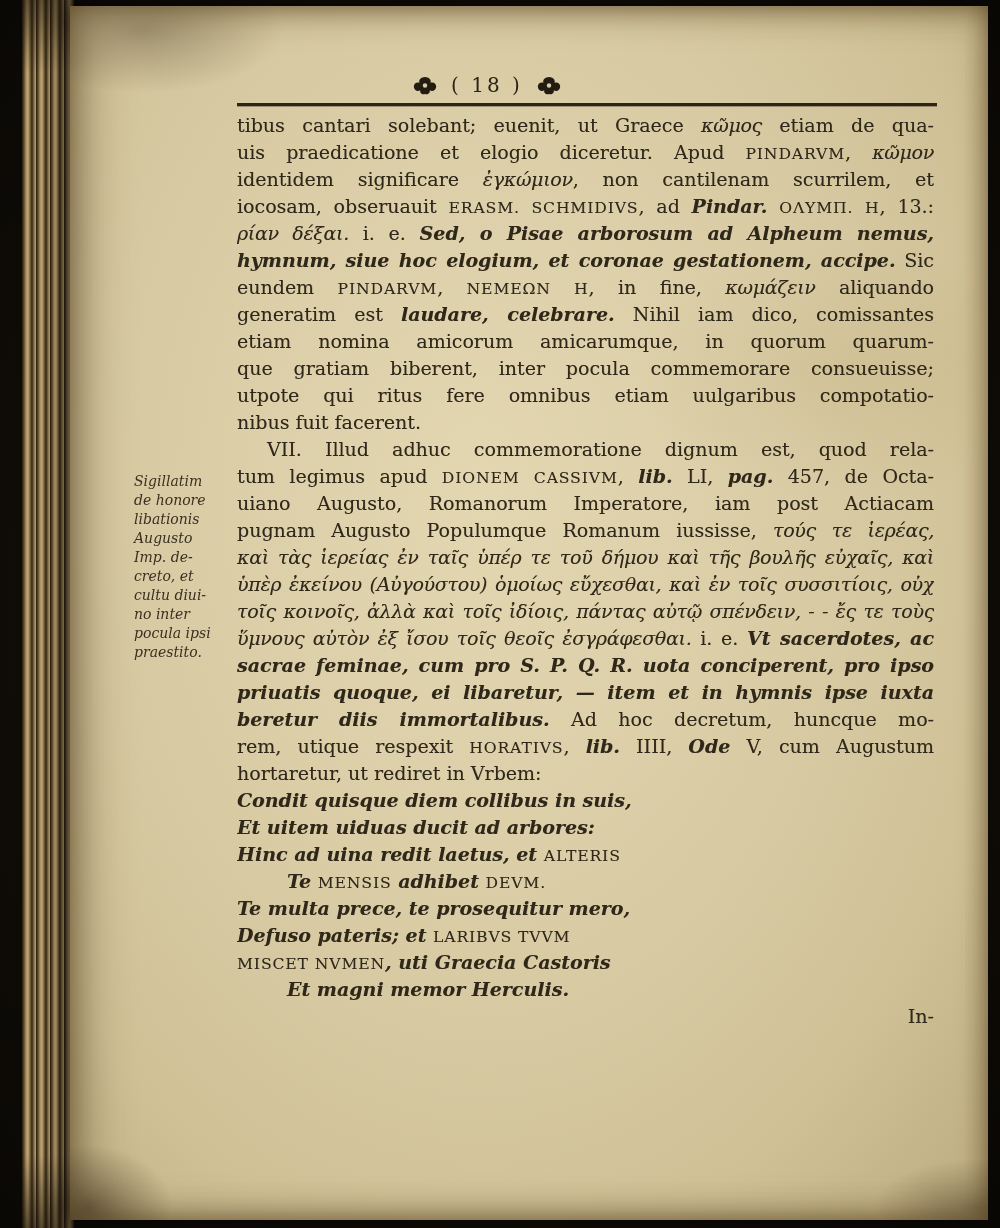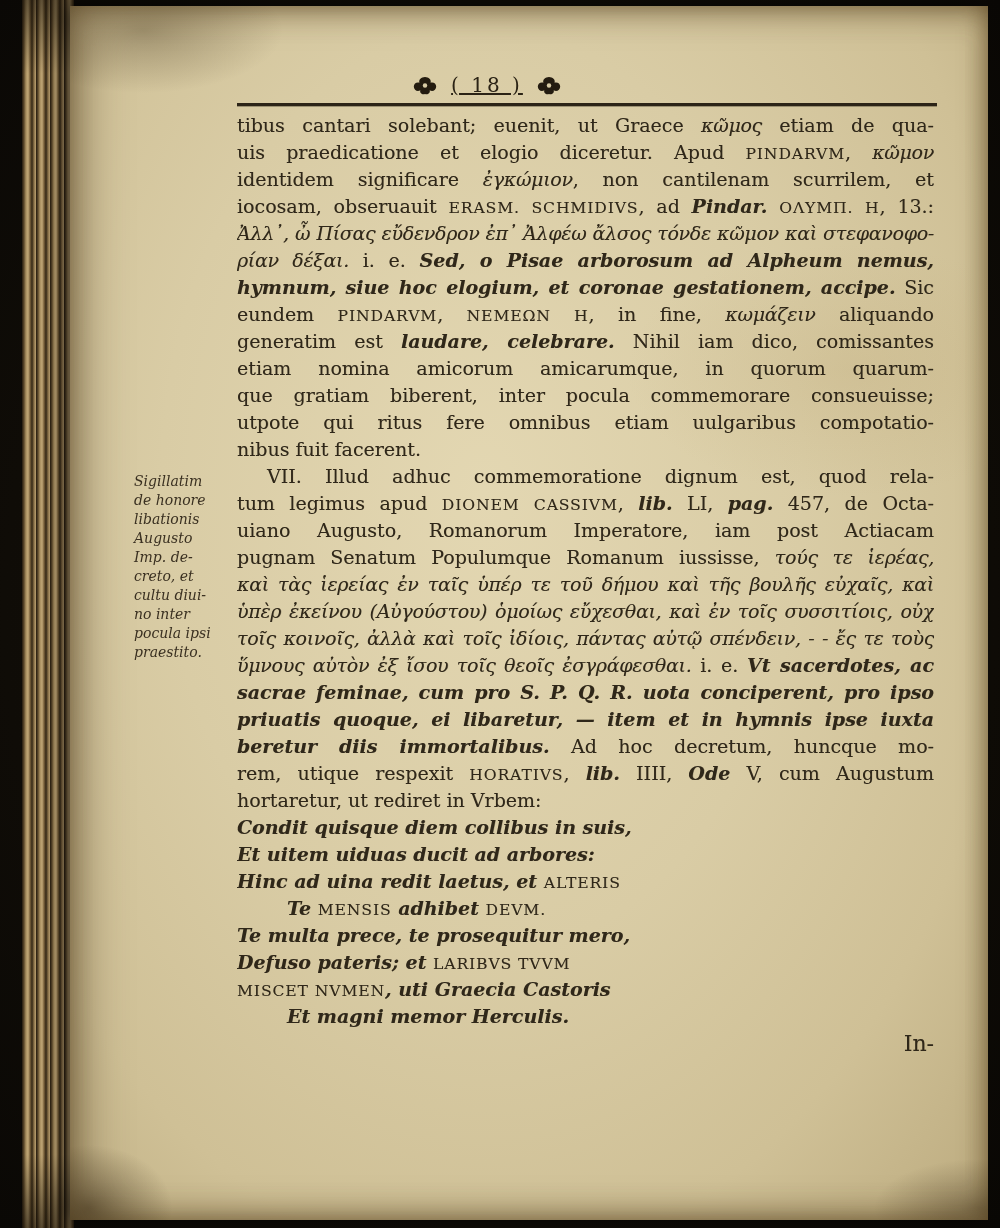--- a/index.html
+++ b/index.html
@@ -39,21 +39,21 @@
       radial-gradient(ellipse 320px 180px at 85% 30%, rgba(188,166,116,.25), rgba(0,0,0,0) 70%);
   }
   .page > * { position:relative; z-index:1; }
 
   .header {
     position:absolute; top:64px; left:322px; width:190px; height:30px;
     display:flex; justify-content:center; align-items:center; gap:12px;
     color:#2b2315;
   }
   .pagenum {
-    font-size:20px; letter-spacing:3px; color:#2b2315; white-space:nowrap;text-decoration:underline;
+    font-size:20px; letter-spacing:3px; color:#2b2315; white-space:nowrap;
   }
   .orn svg { display:block; }
   .orn.flip { transform:scaleX(-1); }
 
   .rule {
     position:absolute; top:97px; left:167px; width:700px; height:3px;
     background:#2c2417; box-shadow:0 1px 0 rgba(44,36,23,.35);
   }
 
   .text-col {
@@ -70,21 +70,21 @@
   .ind-2 { padding-left:50px; }
   .s-n { }
   .s-i { font-style:italic;font-weight:bold; }
   .s-g { font-style:italic; letter-spacing:-0.3px; }
   .s-sc { font-size:0.82em; letter-spacing:0.9px; }
 
   .poem { }
 
   .catchword-line {
     height:27px; line-height:27px; text-align-last:right;
-    font-size:22px;
+    font-size:19px;
   }
 
   .margin-note {
     position:absolute; left:64px; top:466px; width:102px;
     color:#3a3021;
   }
   .margin-note .line {
     height:19px; line-height:19px; font-size:14px; font-style:italic;
     text-align:right; text-align-last:left; white-space:nowrap; overflow:visible;
   }
@@ -127,33 +127,32 @@
         <div class="line nj"><span class="s-n">pocula ipsi</span></div>
         <div class="line nj"><span class="s-n">praestito.</span></div>
       </div>
 
     <div class="text-col">
       <div id="body-lines">
           <div class="line"><span class="s-n">tibus cantari solebant; euenit, ut Graece </span><span class="s-g">κῶμος</span><span class="s-n"> etiam de qua-</span></div>
           <div class="line"><span class="s-n">uis praedicatione et elogio diceretur. Apud </span><span class="s-sc">PINDARVM</span><span class="s-n">, </span><span class="s-g">κῶμον</span></div>
           <div class="line"><span class="s-n">identidem significare </span><span class="s-g">ἐγκώμιον</span><span class="s-n">, non cantilenam scurrilem, et</span></div>
           <div class="line"><span class="s-n">iocosam, obseruauit </span><span class="s-sc">ERASM. SCHMIDIVS</span><span class="s-n">, ad </span><span class="s-i">Pindar.</span><span class="s-n"> </span><span class="s-sc">ΟΛΥΜΠ. Η</span><span class="s-n">, 13.:</span></div>
-          <div class="line"><span class="s-g">Ἀλλ᾽, ὦ Πίσας εὔδενδρον ἐπ᾽ Ἀλφέω ἄλσος τόνδε κῶμον καὶ στεφανοφο-</span></div>
           <div class="line"><span class="s-g">ρίαν δέξαι.</span><span class="s-n"> i. e. </span><span class="s-i">Sed, o Pisae arborosum ad Alpheum nemus, huncce</span></div>
           <div class="line"><span class="s-i">hymnum, siue hoc elogium, et coronae gestationem, accipe.</span><span class="s-n"> Sic apud</span></div>
           <div class="line"><span class="s-n">eundem </span><span class="s-sc">PINDARVM</span><span class="s-n">, </span><span class="s-sc">ΝΕΜΕΩΝ Η</span><span class="s-n">, in fine, </span><span class="s-g">κωμάζειν</span><span class="s-n"> aliquando</span></div>
           <div class="line"><span class="s-n">generatim est </span><span class="s-i">laudare, celebrare.</span><span class="s-n"> Nihil iam dico, comissantes</span></div>
           <div class="line"><span class="s-n">etiam nomina amicorum amicarumque, in quorum quarum-</span></div>
           <div class="line"><span class="s-n">que gratiam biberent, inter pocula commemorare consueuisse;</span></div>
           <div class="line"><span class="s-n">utpote qui ritus fere omnibus etiam uulgaribus compotatio-</span></div>
           <div class="line nj"><span class="s-n">nibus fuit facerent.</span></div>
           <div class="line ind-1"><span class="s-n">VII. Illud adhuc commemoratione dignum est, quod rela-</span></div>
           <div class="line"><span class="s-n">tum legimus apud </span><span class="s-sc">DIONEM CASSIVM</span><span class="s-n">, </span><span class="s-i">lib.</span><span class="s-n"> LI, </span><span class="s-i">pag.</span><span class="s-n"> 457, de Octa-</span></div>
           <div class="line"><span class="s-n">uiano Augusto, Romanorum Imperatore, iam post Actiacam</span></div>
-          <div class="line"><span class="s-n">pugnam Senatum Populumque Romanum iussisse, </span><span class="s-g">τούς τε ἱερέας,</span></div>
+          <div class="line"><span class="s-n">pugnam Augusto Populumque Romanum iussisse, </span><span class="s-g">τούς τε ἱερέας,</span></div>
           <div class="line"><span class="s-g">καὶ τὰς ἱερείας ἐν ταῖς ὑπέρ τε τοῦ δήμου καὶ τῆς βουλῆς εὐχαῖς, καὶ</span></div>
           <div class="line"><span class="s-g">ὑπὲρ ἐκείνου (Αὐγούστου) ὁμοίως εὔχεσθαι, καὶ ἐν τοῖς συσσιτίοις, οὐχ ὅτι</span></div>
           <div class="line"><span class="s-g">τοῖς κοινοῖς, ἀλλὰ καὶ τοῖς ἰδίοις, πάντας αὐτῷ σπένδειν, - - ἔς τε τοὺς</span></div>
           <div class="line"><span class="s-g">ὕμνους αὐτὸν ἐξ ἴσου τοῖς θεοῖς ἐσγράφεσθαι.</span><span class="s-n"> i. e. </span><span class="s-i">Vt sacerdotes, ac</span></div>
           <div class="line"><span class="s-i">sacrae feminae, cum pro S. P. Q. R. uota conciperent, pro ipso quo-</span></div>
           <div class="line"><span class="s-i">priuatis quoque, ei libaretur, — item et in hymnis ipse iuxta adscri-</span></div>
           <div class="line"><span class="s-i">beretur diis immortalibus.</span><span class="s-n"> Ad hoc decretum, huncque mo-</span></div>
           <div class="line"><span class="s-n">rem, utique respexit </span><span class="s-sc">HORATIVS</span><span class="s-n">, </span><span class="s-i">lib.</span><span class="s-n"> IIII, </span><span class="s-i">Ode</span><span class="s-n"> V, cum Augustum</span></div>
           <div class="line nj"><span class="s-n">hortaretur, ut rediret in Vrbem:</span></div>
         </div>

